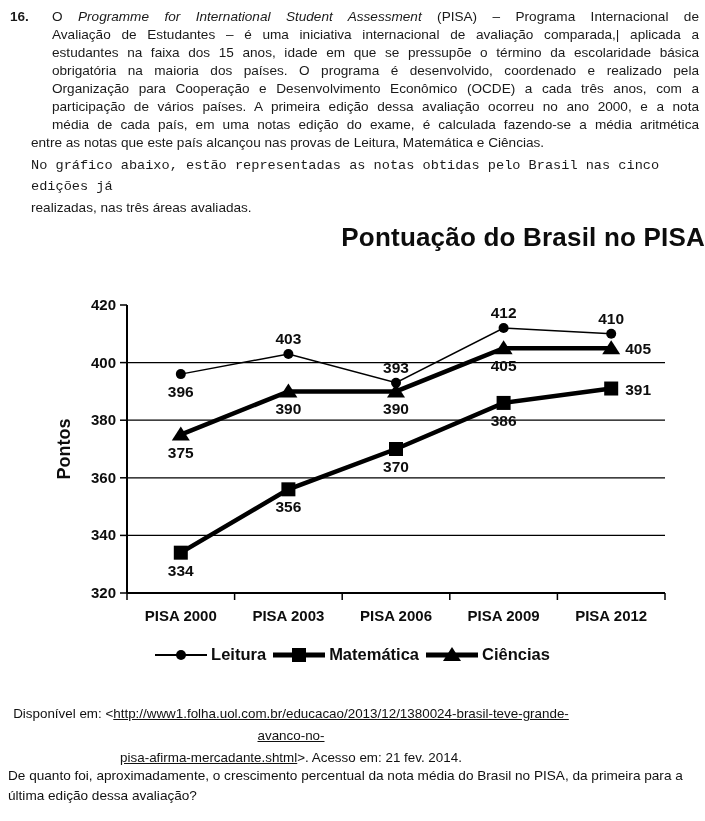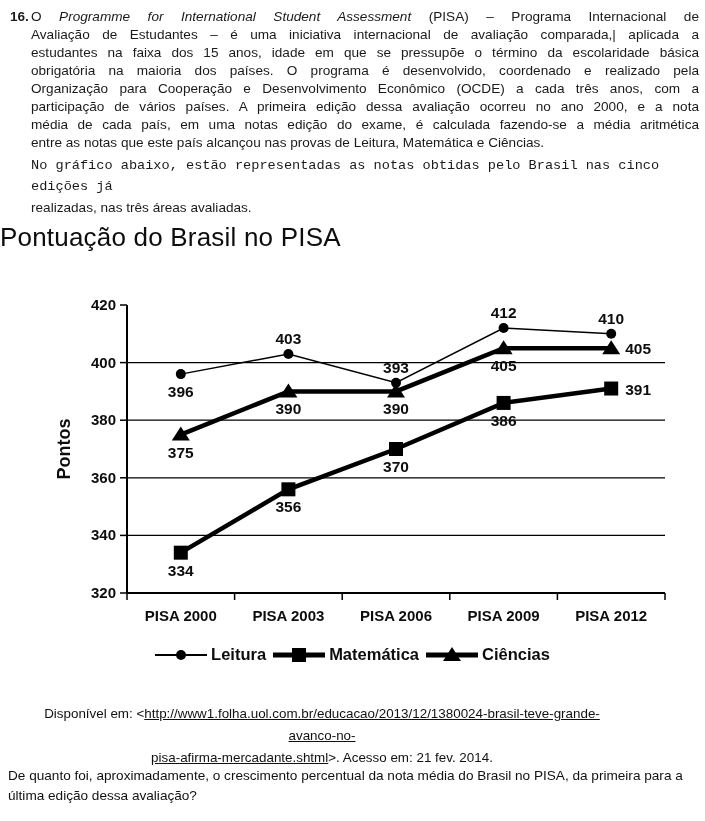--- a/index.html
+++ b/index.html
@@ -1,35 +1,35 @@
 <!DOCTYPE html>
 <html><head>
 <meta charset="utf-8">
 <style>
   html,body{margin:0;padding:0;background:#fff;}
   .page{position:relative;width:705px;height:821px;background:#ffffff;color:#1a1a1a;
         font-family:"Liberation Sans",sans-serif;overflow:hidden;}
   .qnum{position:absolute;left:10px;top:8px;font-weight:bold;font-size:13.6px;line-height:18px;}
   .qblock{position:absolute;left:31px;top:8px;width:668px;font-size:13.6px;}
   .pline{line-height:18px;white-space:normal;}
-  .just{text-align:justify;text-align-last:justify;}
+  .just{text-align:justify;text-align-last:justify;margin-left:21px;}
   .note{line-height:21px;}
   .note-first{margin-top:3px;font-family:Liberation Mono, monospace;}
-  .chart-title{position:absolute;left:0;top:222px;width:705px;text-align:left;
-        font-size:26px;font-weight:normal;color:#0d0d0d;letter-spacing:0.2px;}
+  .chart-title{position:absolute;left:0;top:222px;width:705px;text-align:right;
+        font-size:26px;font-weight:bold;color:#0d0d0d;letter-spacing:0.2px;}
   .chart-svg{position:absolute;left:50px;top:288px;}
   .tick{font:bold 15px "Liberation Sans",sans-serif;fill:#0d0d0d;}
   .dlabel{font:bold 15.5px "Liberation Sans",sans-serif;fill:#0d0d0d;}
   .axis-title{font:bold 18px "Liberation Sans",sans-serif;fill:#0d0d0d;}
   .legend{position:absolute;left:0;top:645px;width:705px;display:flex;justify-content:center;
         align-items:center;gap:7px;}
   .legend-item{display:flex;align-items:center;gap:4px;}
   .legend-label{font-size:16.5px;font-weight:bold;color:#0d0d0d;}
   .source{position:absolute;left:0;top:703px;width:582px;text-align:center;
-        font-size:13.4px;line-height:22px;color:#111;margin-left:31px;}
+        font-size:13.4px;line-height:22px;color:#111;}
   .u{text-decoration:underline;}
   .prompt{position:absolute;left:8px;top:766px;width:696px;font-size:13.6px;line-height:20px;color:#111;}
 </style>
 </head>
 <body>
 
 <div class="page">
 
   <span class="qnum">16.</span>
 

